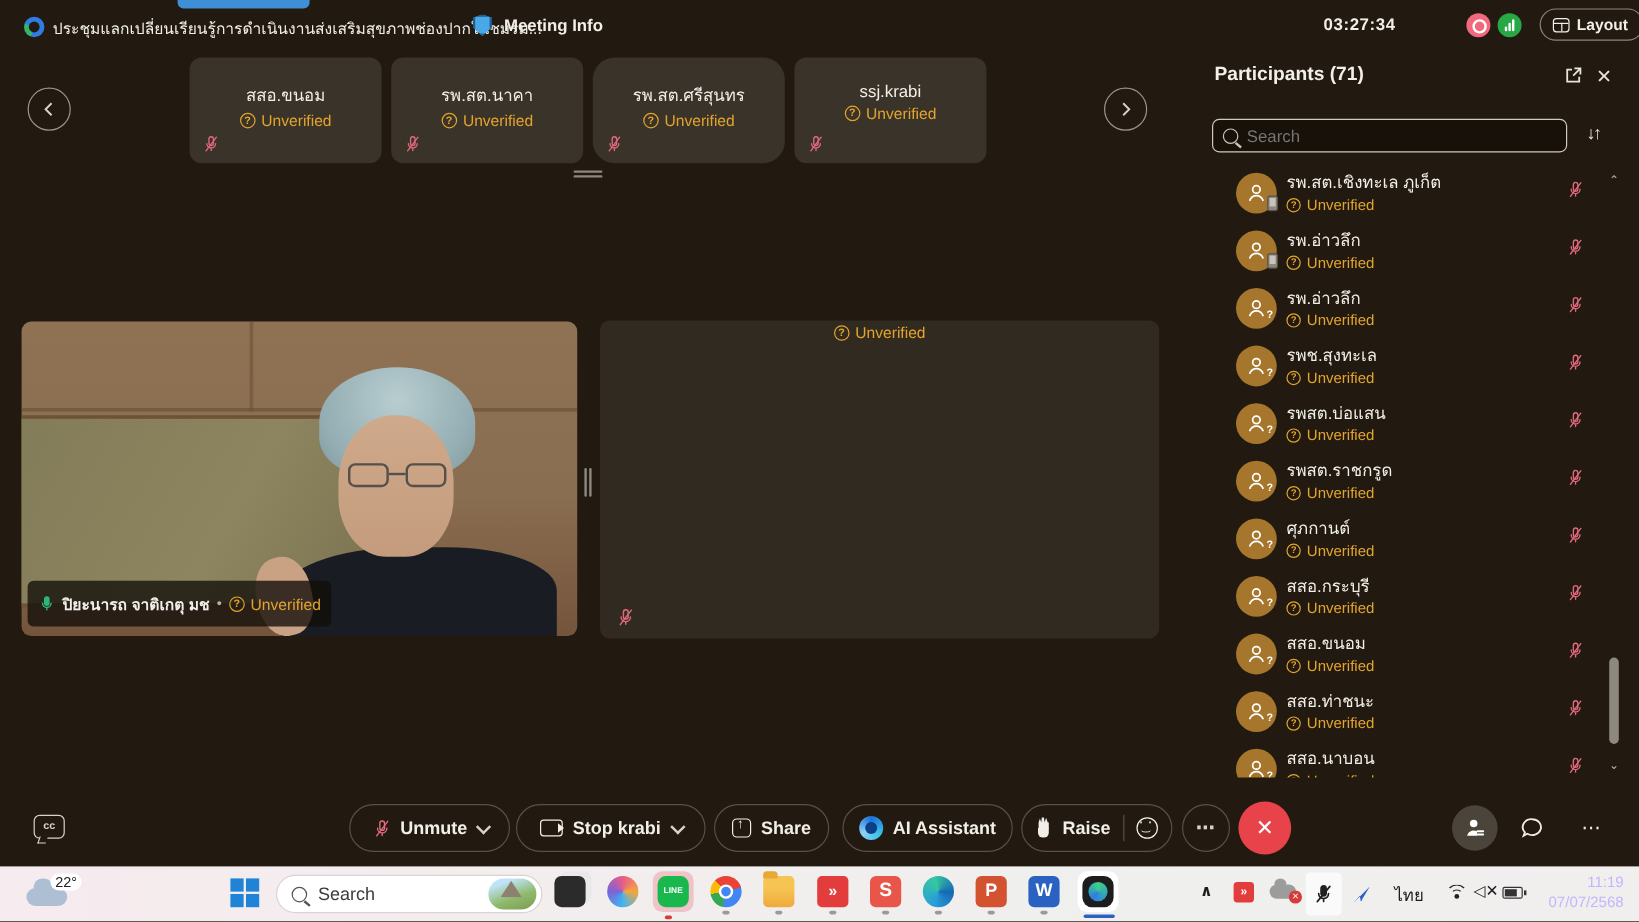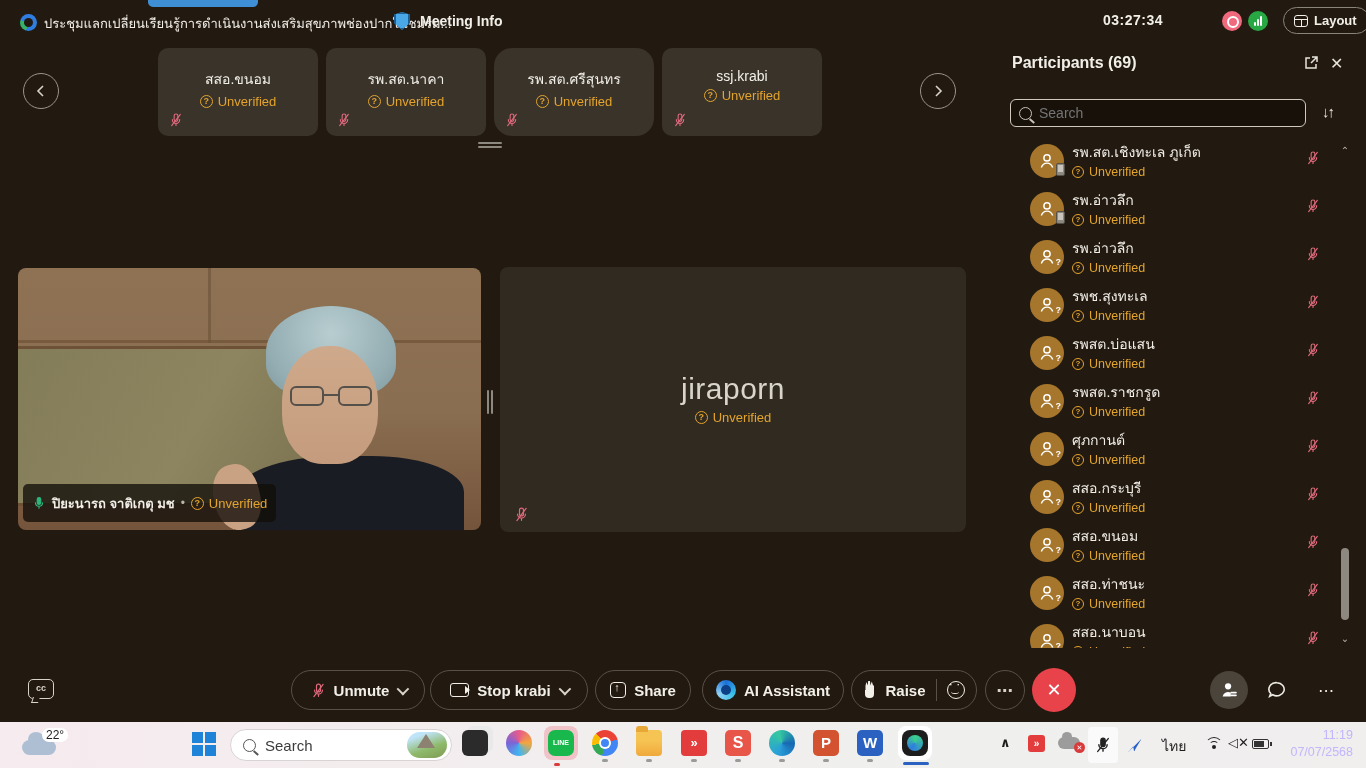--- a/index.html
+++ b/index.html
@@ -286,36 +286,35 @@
     <span class="sp-name">ปิยะนารถ จาติเกตุ มช</span>
     <span class="sp-dot">•</span>
     <span class="unv">
         <span class="qcirc">?</span>
         <span>Unverified</span>
       </span>
   </div>
 </div>
 
 <div class="name-tile">
-  <div class="nt-name">jiraporn</div>
   <span class="unv">
       <span class="qcirc">?</span>
       <span>Unverified</span>
     </span>
   <span class="nt-mic mic-red"><svg viewBox="0 0 24 24" width="17" height="17">
         <g fill="none" stroke="currentColor" stroke-width="1.7" stroke-linecap="round">
           <rect x="9.2" y="3" width="5.6" height="11" rx="2.8"></rect>
           <path d="M6.5 11.5a5.5 5.5 0 0 0 11 0M12 17v3.2"></path>
           <path d="M5.5 20.5 18.5 3.5"></path>
         </g>
       </svg></span>
 </div>
 
 <div class="panel">
-  <div class="p-title">Participants (69)</div>
+  <div class="p-title">Participants (71)</div>
   <span class="ic-btn" style="left:294px;">
     <svg viewBox="0 0 18 18" width="18" height="18">
         <g fill="none" stroke="currentColor" stroke-width="1.5">
           <path d="M8 4H4v10h10v-4"></path>
           <path d="M10 3h5v5M15 3l-6 6"></path>
         </g>
       </svg>
   </span>
   <span class="ic-btn" style="left:322px; font-size:16px;">✕</span>
   <div class="search-wrap">

